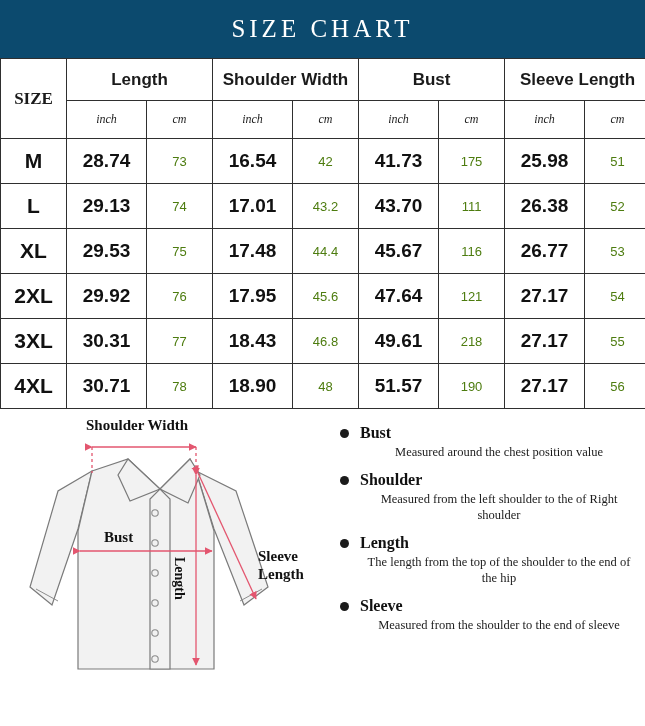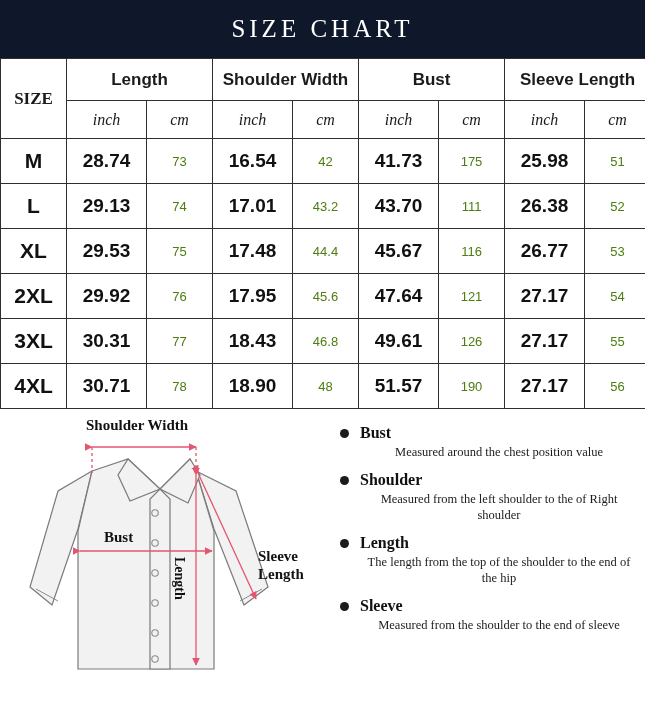--- a/index.html
+++ b/index.html
@@ -15,21 +15,21 @@
   }
   .page {
     position: relative;
     width: 645px;
     height: 726px;
     box-sizing: border-box;
   }
   
   .header {
     height: 58px;
-    background: #0f172a;
+    background: #0c4a6e;
     color: #ffffff;
     display: flex;
     align-items: center;
     justify-content: center;
   }
   .header-title {
     font-family: "Liberation Serif", serif;
     font-size: 25px;
     letter-spacing: 4px;
     color: #ffffff;
@@ -61,21 +61,21 @@
   .hdr-size {
     font-family: "Liberation Serif", serif;
     font-weight: bold;
     font-size: 17px;
     color: #1b1b1b;
   }
   .hdr-unit {
     height: 38px;
     font-family: "Liberation Serif", serif;
     font-style: italic;
-    font-size: 16px;
+    font-size: 12px;
     color: #1b1b1b;
   }
   .data-row td { height: 45px; }
   .cell-size {
     font-size: 21px;
     font-weight: bold;
     color: #111111;
   }
   .cell-inch {
     font-size: 19px;
@@ -260,21 +260,21 @@
         <td class="cell-inch">27.17</td>
         <td class="cell-cm">54</td>
       </tr>
       <tr class="data-row">
         <td class="cell-size">3XL</td>
         <td class="cell-inch">30.31</td>
         <td class="cell-cm">77</td>
         <td class="cell-inch">18.43</td>
         <td class="cell-cm">46.8</td>
         <td class="cell-inch">49.61</td>
-        <td class="cell-cm">126</td>
+        <td class="cell-cm">218</td>
         <td class="cell-inch">27.17</td>
         <td class="cell-cm">55</td>
       </tr>
       <tr class="data-row">
         <td class="cell-size">4XL</td>
         <td class="cell-inch">30.71</td>
         <td class="cell-cm">78</td>
         <td class="cell-inch">18.90</td>
         <td class="cell-cm">48</td>
         <td class="cell-inch">51.57</td>

